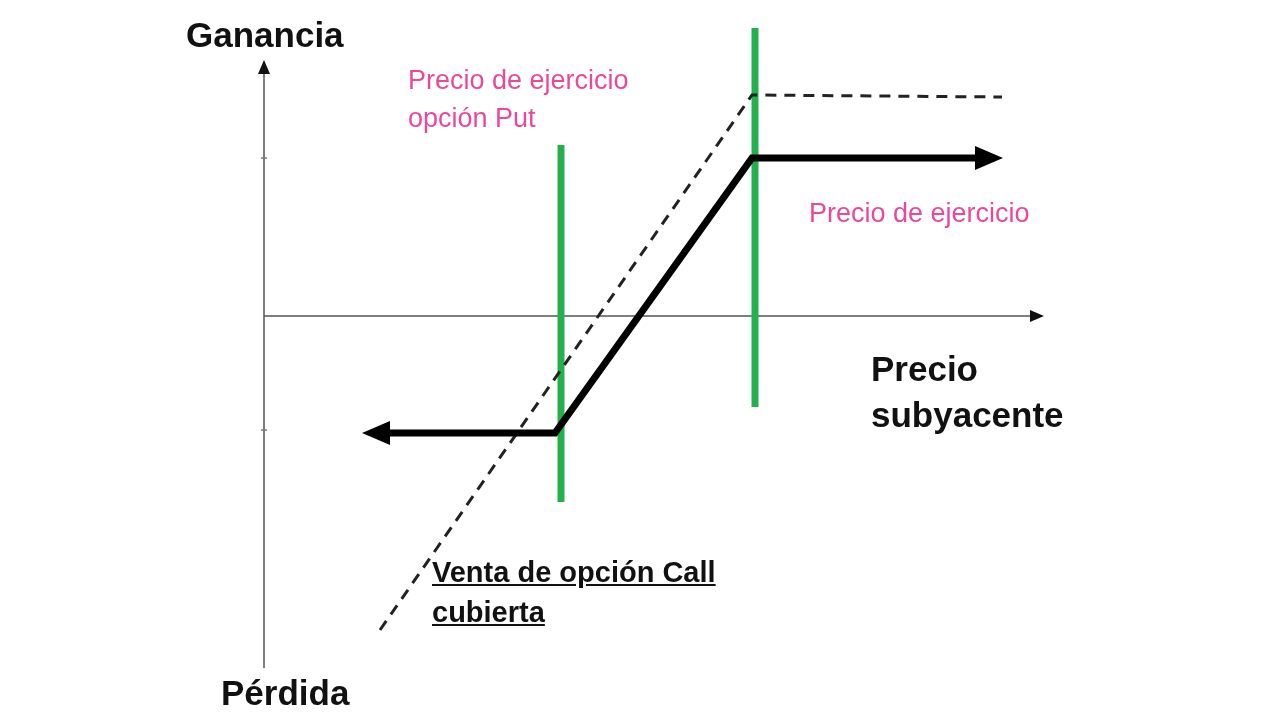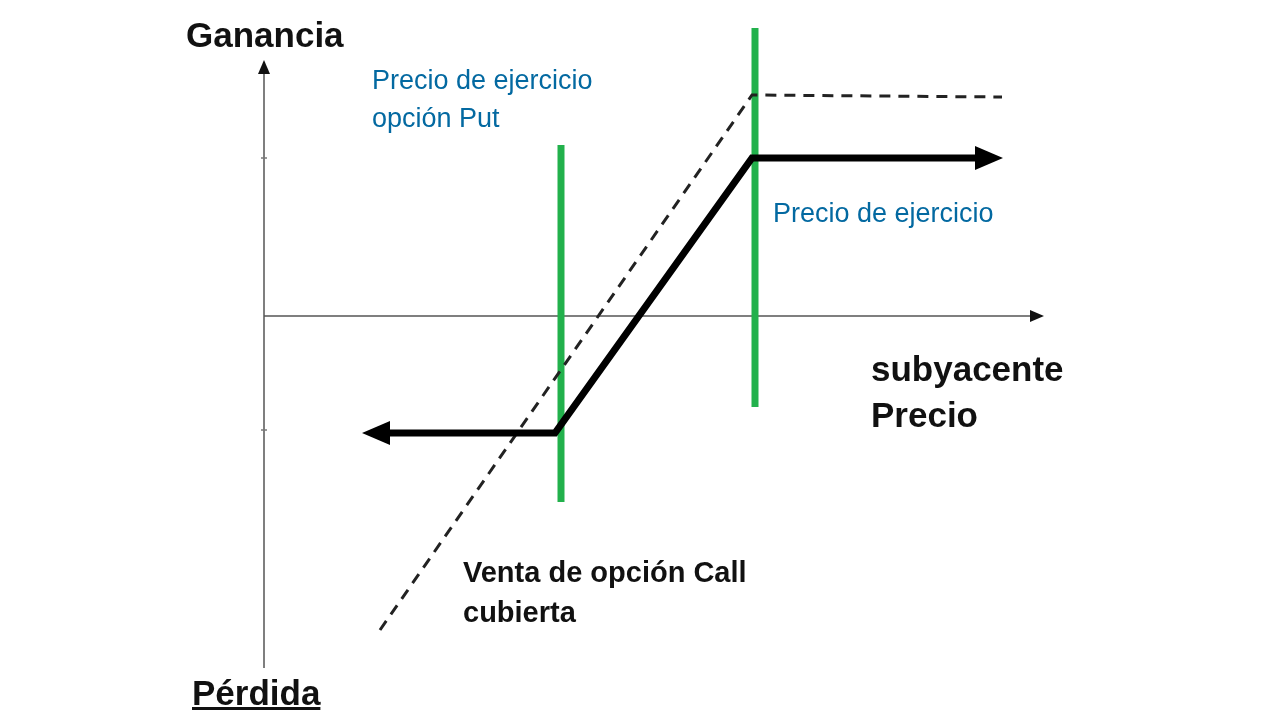--- a/index.html
+++ b/index.html
@@ -1,20 +1,20 @@
 <!DOCTYPE html>
 <html><head>
   <meta charset="utf-8">
   <style>
     html, body { margin: 0; padding: 0; background: #ffffff; }
     body { width: 1280px; height: 720px; position: relative; overflow: hidden; font-family: "Liberation Sans", sans-serif; }
     .chart-svg { position: absolute; left: 0; top: 0; }
     .label { position: absolute; white-space: nowrap; line-height: 1.2; }
     .axis-title { font-weight: bold; color: #111111; font-size: 35px; }
-    .green-label { color: #0369a1; font-size: 27px; line-height: 38px; }
+    .green-label { color: #ec4899; font-size: 27px; line-height: 38px; margin-left: 36px; }
     .strategy-label { color: #111111; font-weight: bold; font-size: 29px; line-height: 40px; }
     .line2 { display: block; }
   </style>
 </head>
 <body>
 
 <svg class="chart-svg" width="1280" height="720" viewBox="0 0 1280 720">
   <defs>
     <marker id="axisArrow" markerWidth="10" markerHeight="10" refX="8" refY="5" orient="auto" markerUnits="userSpaceOnUse">
       <path d="M0,1 L10,5 L0,9 Z" fill="#222"></path>
@@ -39,32 +39,32 @@
   <polyline points="380,630 752,95 1002,97" fill="none" stroke="#222" stroke-width="3" stroke-dasharray="11,8"></polyline>
 
   <g>
     <polyline points="385,433 555,433 752,158 980,158" fill="none" stroke="#000" stroke-width="7" stroke-linejoin="miter"></polyline>
     <path d="M362,433 L390,421 L390,445 Z" fill="#000"></path>
     <path d="M1003,158 L975,146 L975,170 Z" fill="#000"></path>
   </g>
 </svg>
 
 <div class="label axis-title" style="left:186px; top:14px;">Ganancia</div>
-<div class="label axis-title" style="left:192px; top:672px;text-decoration:underline;">Pérdida</div>
+<div class="label axis-title" style="left:221px; top:672px;">Pérdida</div>
 
 <div class="label axis-title" style="left:871px; top:346px; line-height:46px;">
+  <span class="line2">Precio</span>
   <span class="line2">subyacente</span>
-  <span class="line2">Precio</span>
 </div>
 
 <div class="label green-label" style="left:372px; top:61px;">
   <span class="line2">Precio de ejercicio</span>
   <span class="line2">opción Put</span>
 </div>
 
 <div class="label green-label" style="left:773px; top:194px;">
   <span class="line2">Precio de ejercicio</span>
 </div>
 
-<div class="label strategy-label" style="left:463px; top:552px;">
+<div class="label strategy-label" style="left:432px; top:552px;text-decoration:underline;">
   <span class="line2">Venta de opción Call</span>
   <span class="line2">cubierta</span>
 </div>
 
 </body></html>

